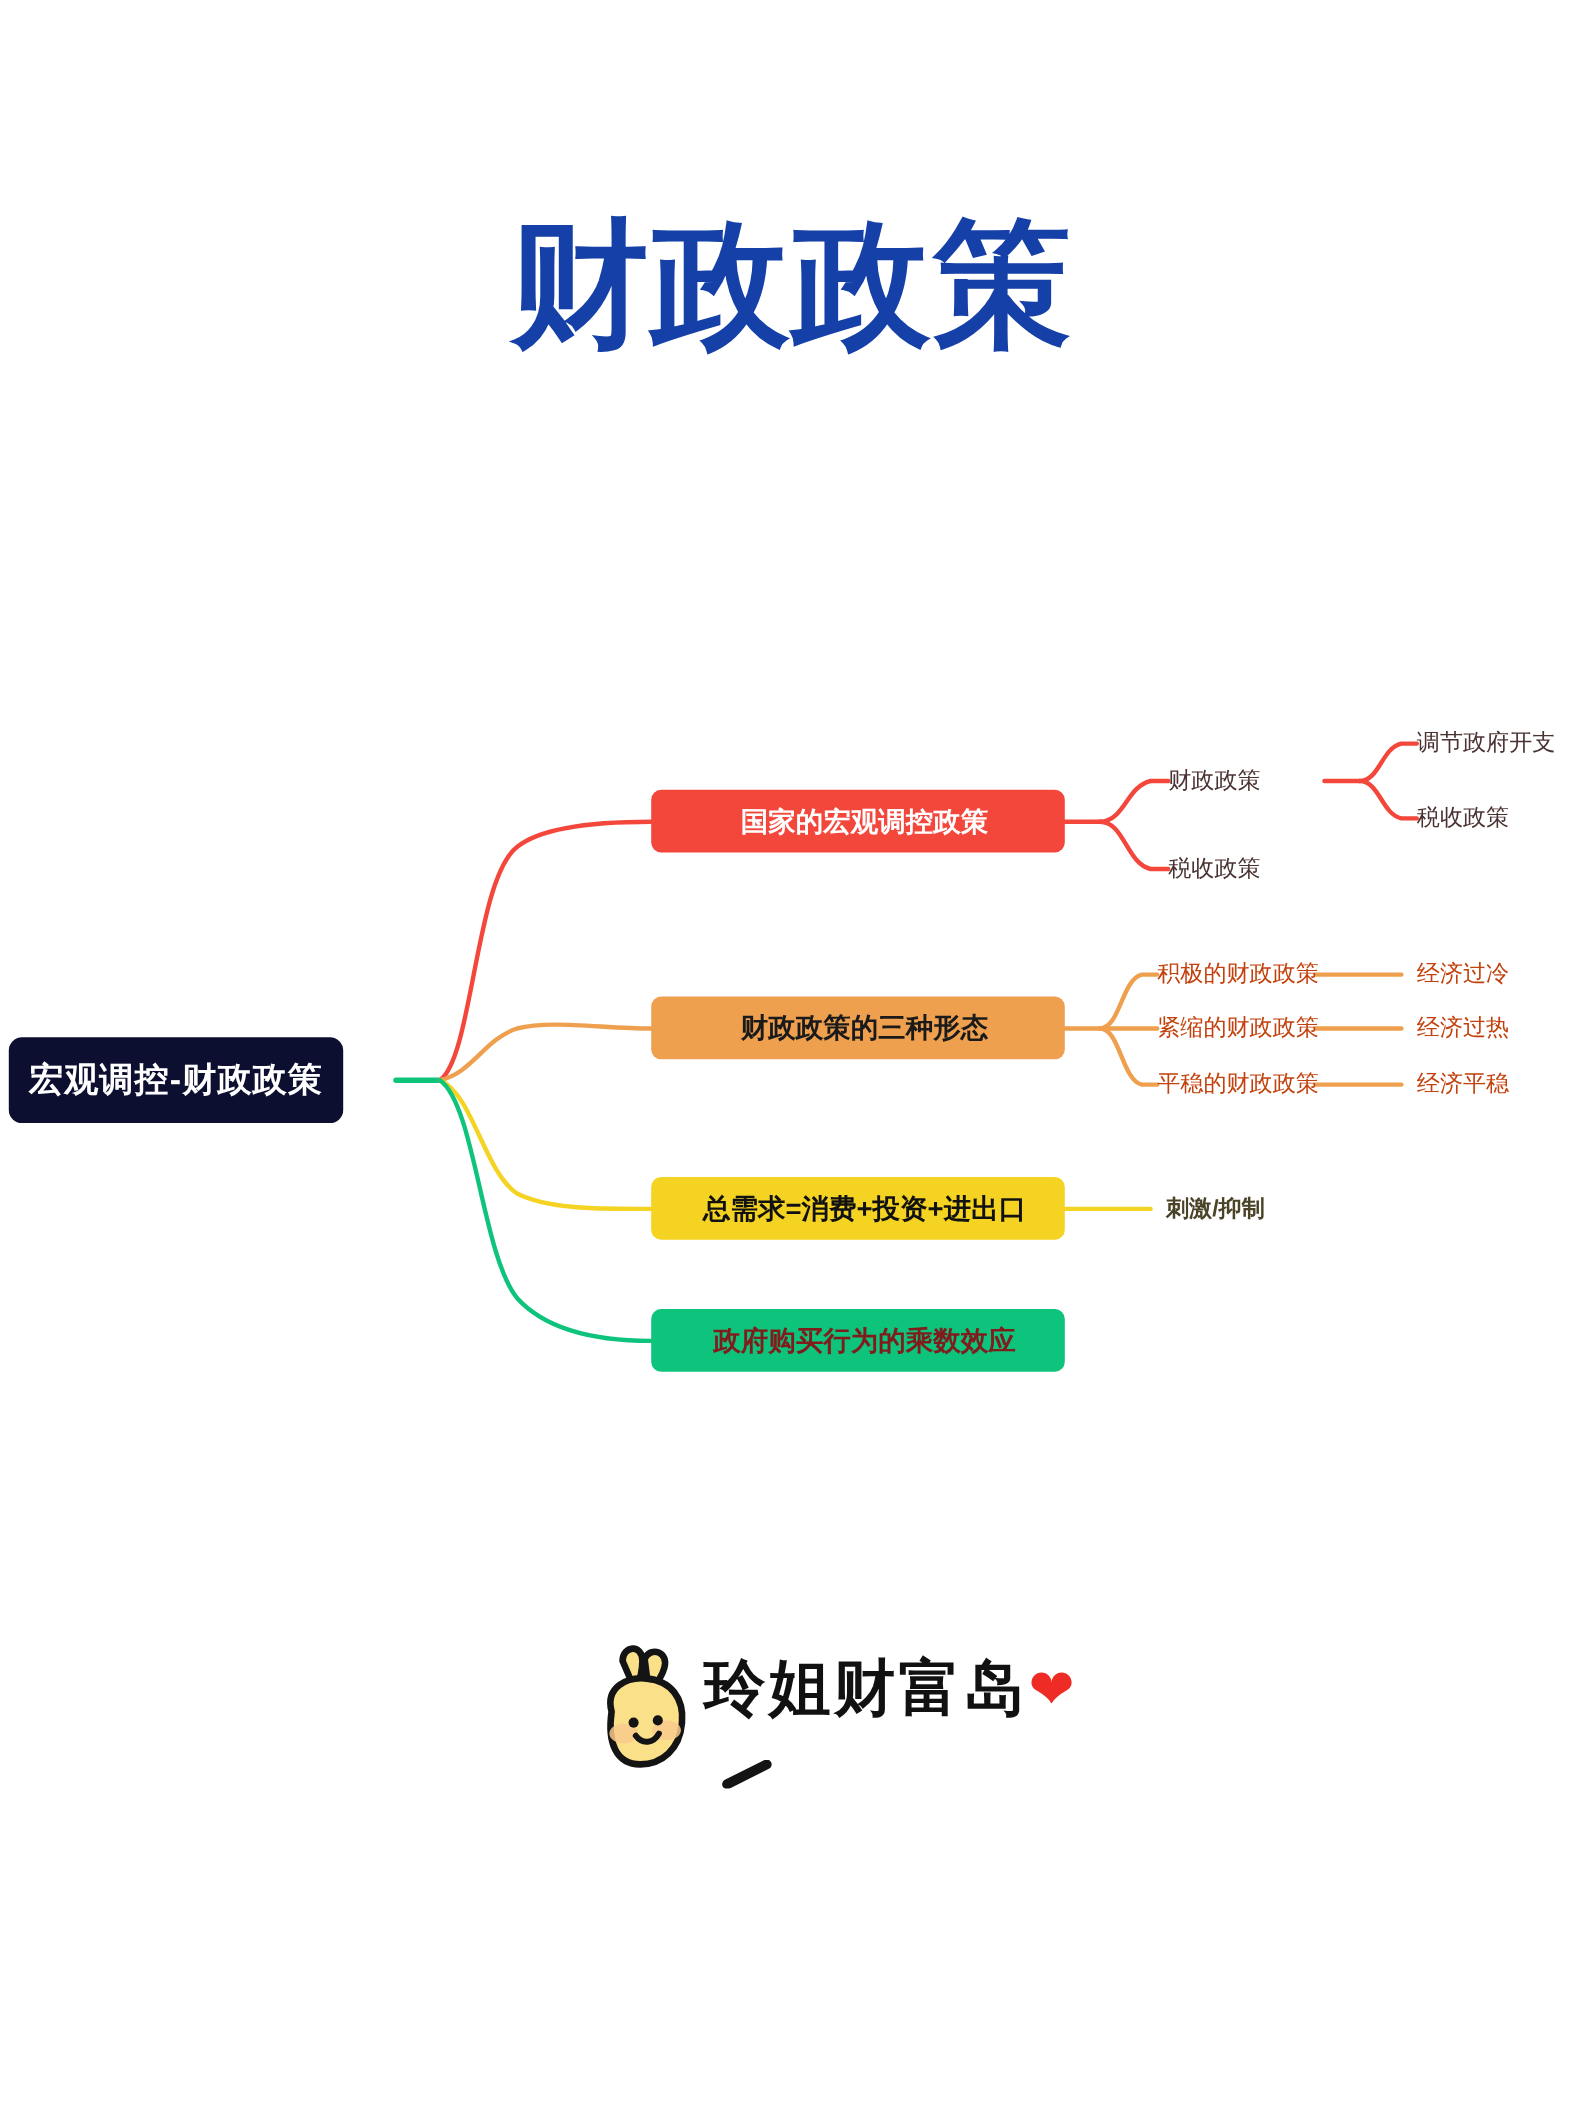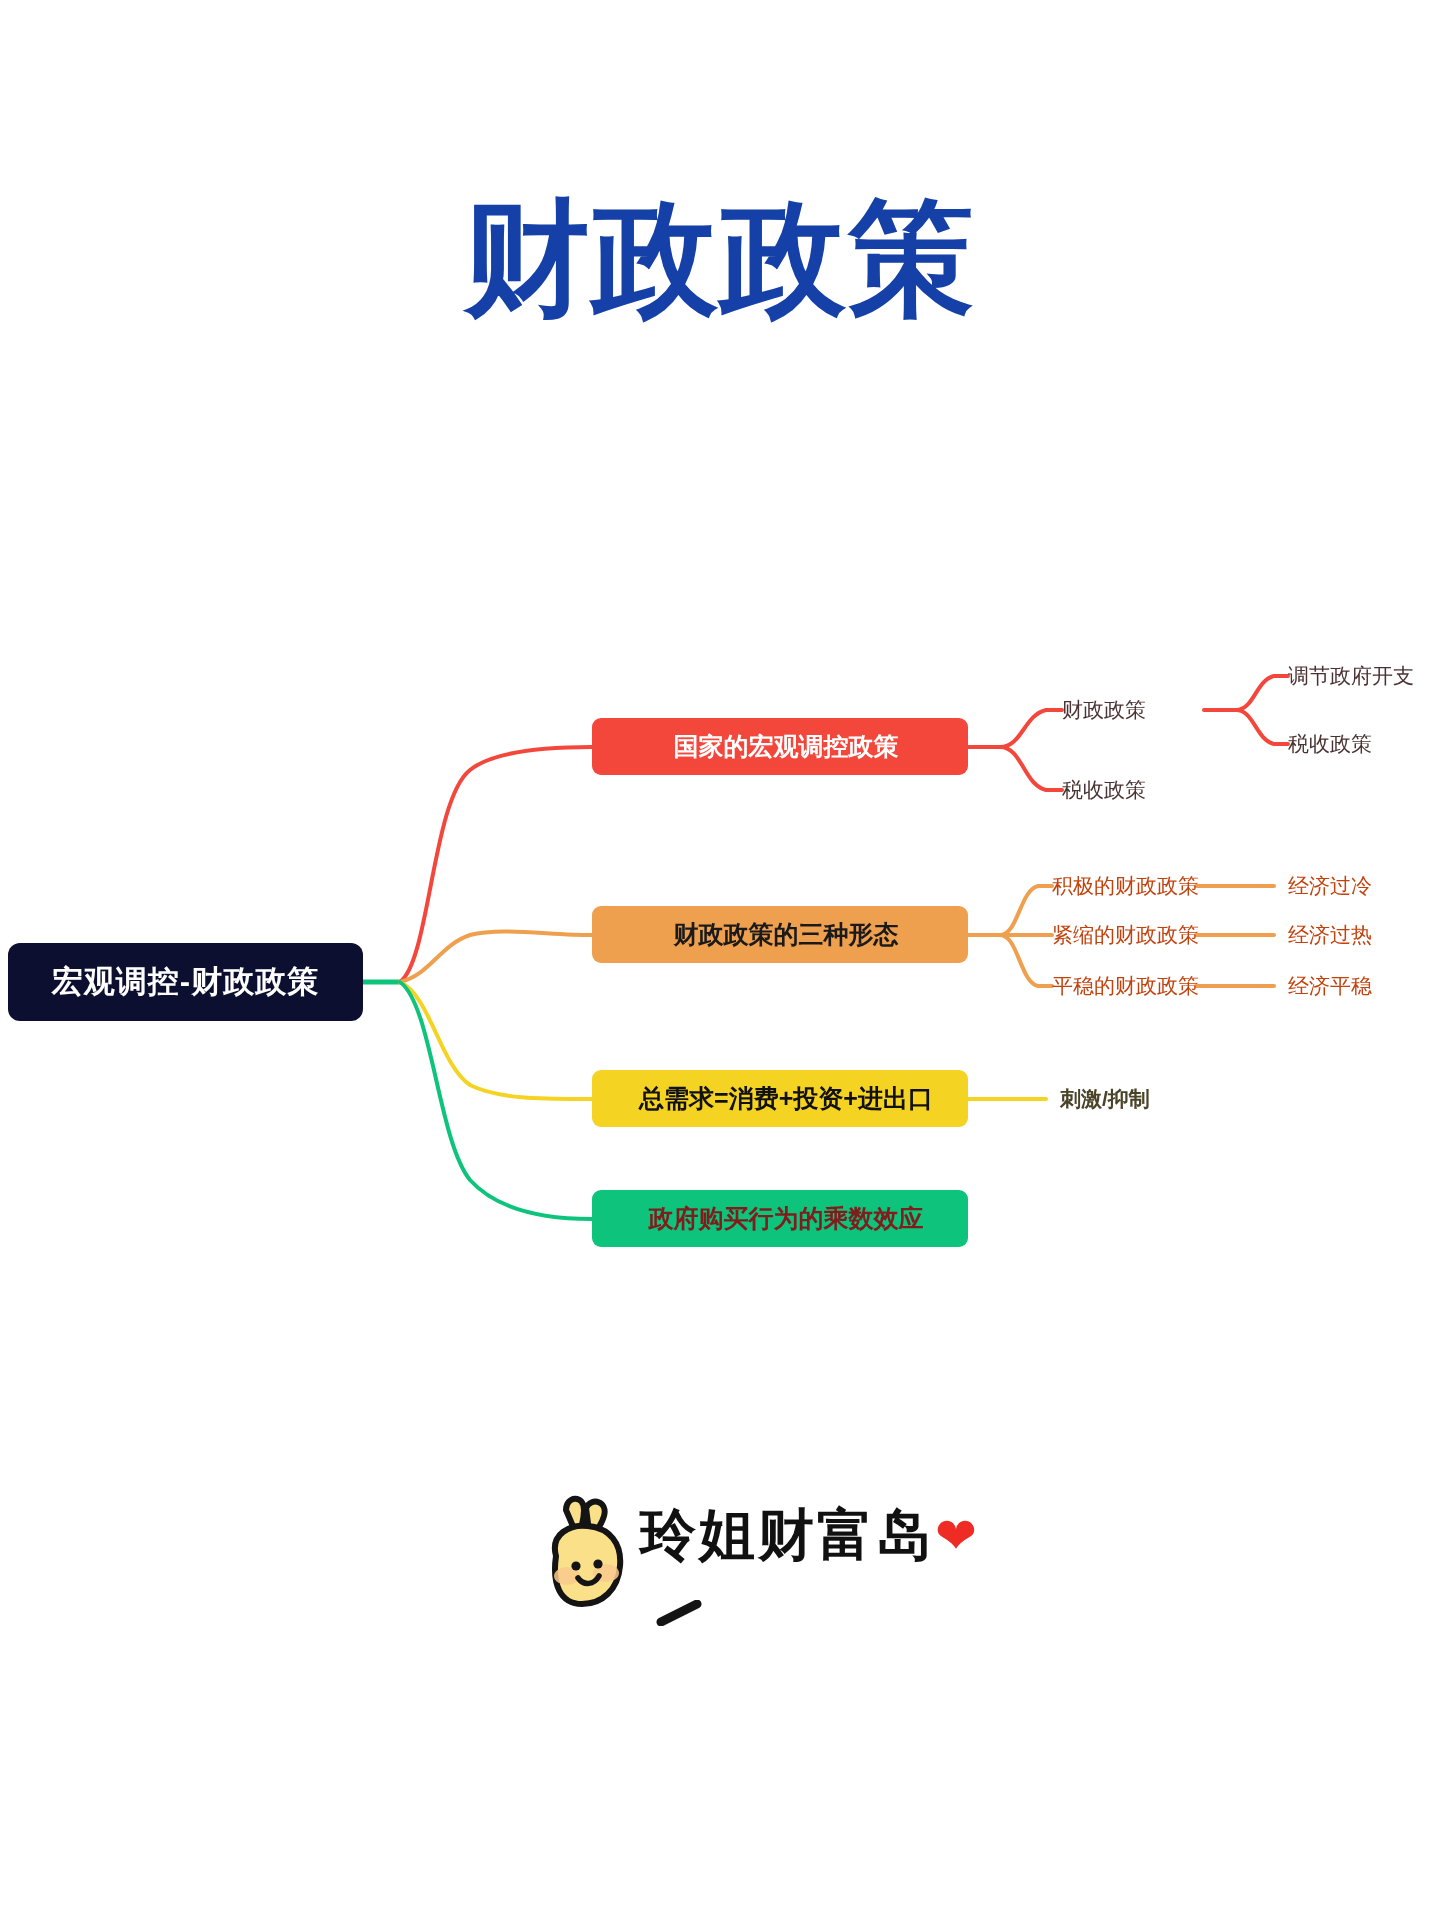--- a/index.html
+++ b/index.html
@@ -30,21 +30,21 @@
   
   .node{
     position:absolute;
     display:flex;align-items:center;justify-content:center;
     border-radius:9px;
     font-weight:800;
     white-space:nowrap;
     box-sizing:border-box;
   }
   .root{
-    left:8px;top:943px;width:355px;height:78px;
+    left:8px;top:943px;width:304px;height:78px;
     background:#0d0f30;color:#ffffff;
     font-size:31px;letter-spacing:1px;border-radius:12px;
   }
   .branch{
     left:592px;width:376px;height:57px;
     font-size:25px;
     padding-left:12px;
   }
   .b-red   {top:718px;background:#f4473c;color:#ffffff;}
   .b-orange{top:906px;background:#efa04f;color:#1a1a1a;}

